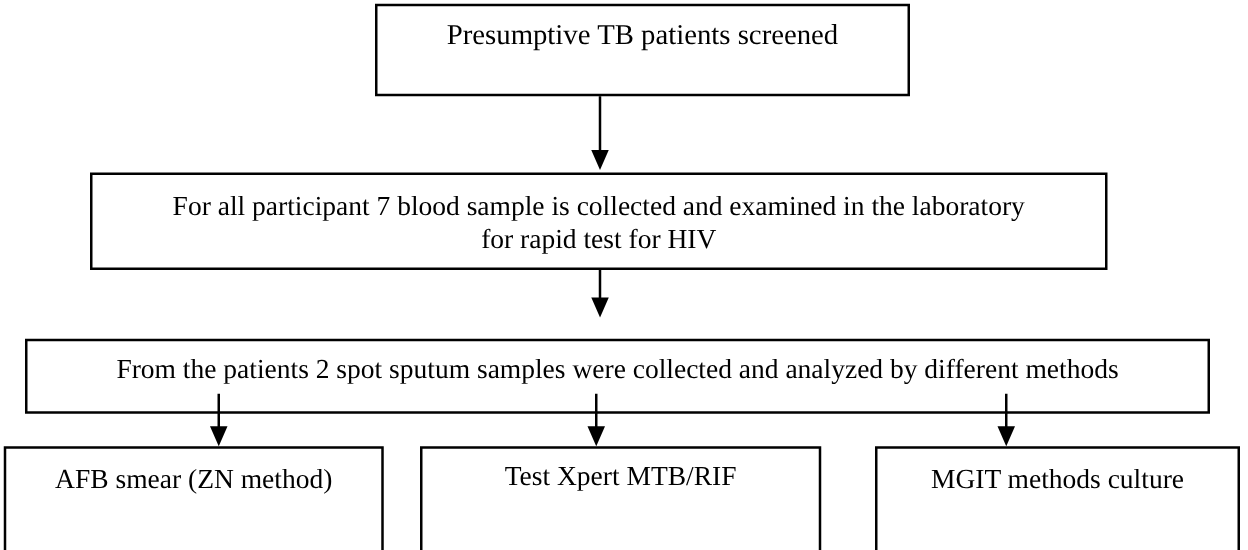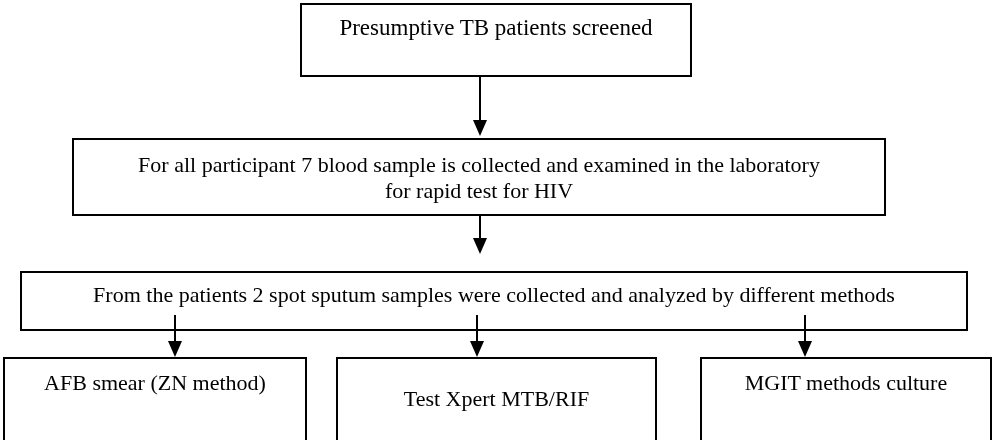--- a/index.html
+++ b/index.html
@@ -25,21 +25,21 @@
     line-height: 1.18;
   }
   .node .node-text {
     display: block;
     padding: 0 8px;
     white-space: pre-line;
   }
 
   
   #node-screened {
-    left: 300px; top: 3px; width: 392px; height: 74px;
+    left: 300px; top: 3px; width: 428px; height: 74px;
     font-size: 23px;
   }
   #node-screened .node-text { padding-top: 9px; }
 
   #node-blood {
     left: 72px; top: 138px; width: 814px; height: 78px;
     font-size: 22px;
   }
   #node-blood .node-text { padding-top: 12px; }
 
@@ -52,21 +52,21 @@
   #node-afb {
     left: 3px; top: 357px; width: 304px; height: 86px;
     font-size: 22px;
   }
   #node-afb .node-text { padding-top: 11px; }
 
   #node-xpert {
     left: 336px; top: 357px; width: 321px; height: 86px;
     font-size: 22px;
   }
-  #node-xpert .node-text { padding-top: 27px; }
+  #node-xpert .node-text { padding-top: 9px; }
 
   #node-mgit {
     left: 700px; top: 357px; width: 292px; height: 86px;
     font-size: 22px;
   }
   #node-mgit .node-text { padding-top: 11px; }
 
   
   .connector {
     position: absolute;

